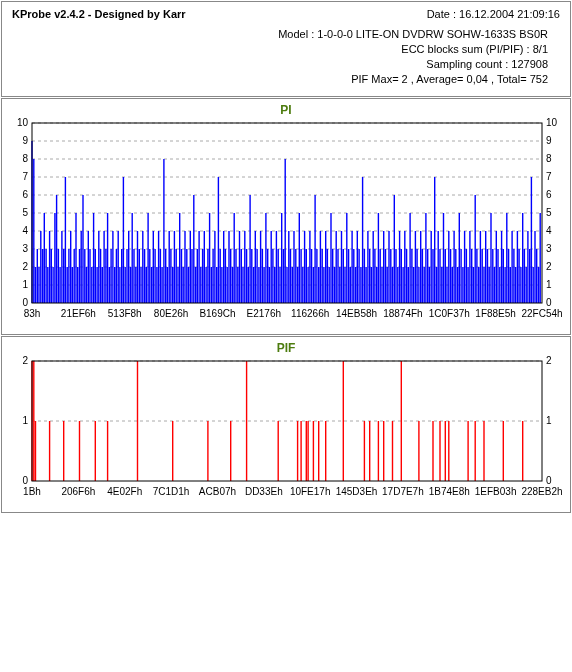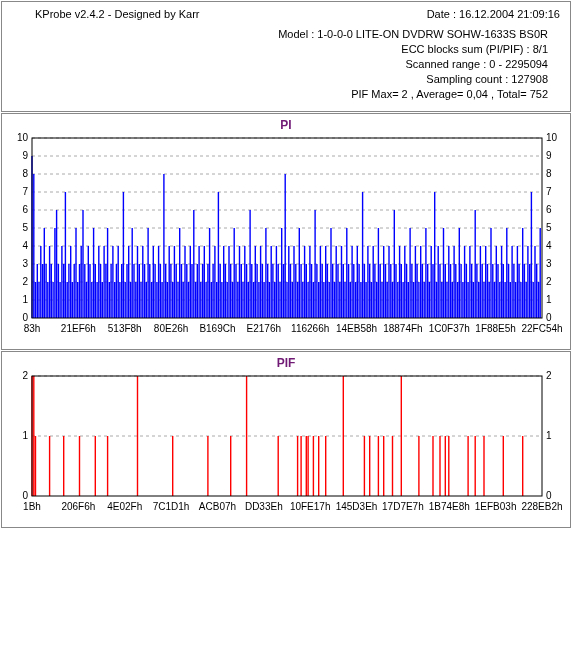--- a/index.html
+++ b/index.html
@@ -17,45 +17,44 @@
     background: #fff;
   }
   .info-panel {
     padding: 6px 10px 8px 10px;
   }
   .info-header {
     display: flex;
     justify-content: space-between;
     margin-bottom: 8px;
   }
-  .info-header b { font-weight: normal; margin-left: 23px; }
+  .info-header b { font-weight: bold; }
   .info-line { margin: 3px 12px; text-align: right; }
   .chart-panel { padding: 2px; }
   .chart-title {
     text-align: center;
     font-weight: bold;
-    color: #701a75;
+    color: #4d7c0f;
     font-size: 12px;
     margin: 2px 0 0 0;
   }
   svg { display: block; }
   .axis-text { font-size: 10px; font-family: Verdana, sans-serif; fill: #000; }
   .plot-border { fill: none; stroke: #000; stroke-width: 1; }
 </style>
 </head>
 <body>
 
 <div class="panel info-panel">
   <div class="info-header">
     <b>KProbe v2.4.2 - Designed by Karr</b>
     <span>Date : 16.12.2004 21:09:16</span>
   </div>
   <div class="info-line">Model : 1-0-0-0 LITE-ON DVDRW SOHW-1633S BS0R</div>
   <div class="info-line">ECC blocks sum (PI/PIF) : 8/1</div>
-  <div class="info-line">Scanned range : 0 - 2295094</div>
   <div class="info-line">Sampling count : 127908</div>
   <div class="info-line">PIF Max= 2 , Average= 0,04 , Total= 752</div>
 </div>
 
 <div class="panel chart-panel">
   <div class="chart-title">PI</div>
   <svg id="pi-svg" width="566" height="215">
       <text x="24" y="189" text-anchor="end" class="axis-text">0</text>
       <text x="542" y="189" text-anchor="start" class="axis-text">0</text>
       <line x1="28" y1="168" x2="538" y2="168" stroke="#aaa" stroke-dasharray="3 3" stroke-width="1"></line>

